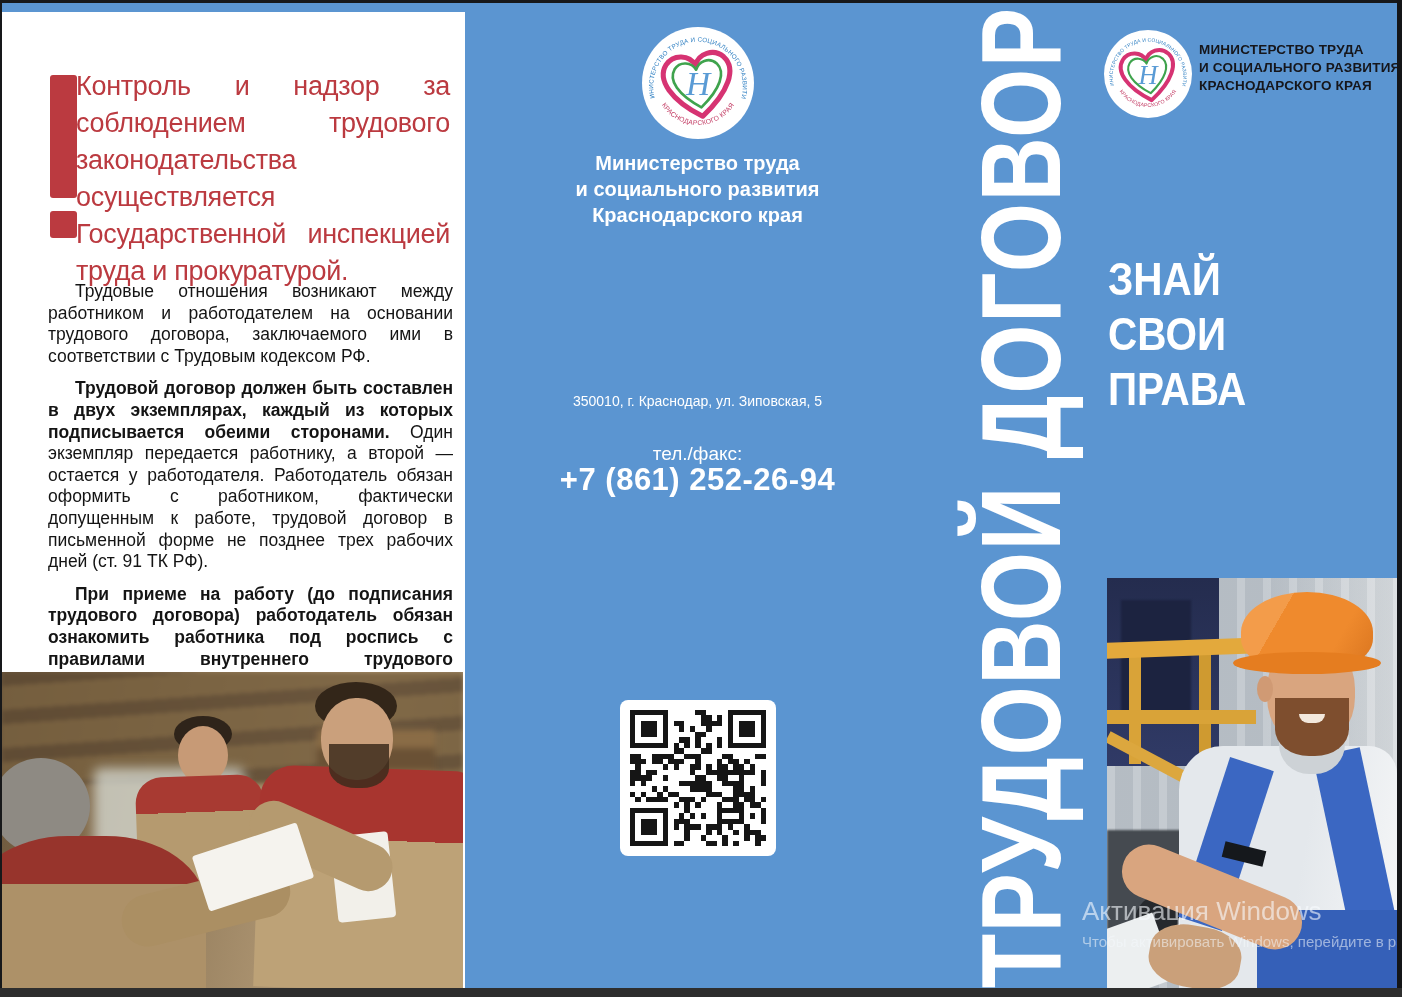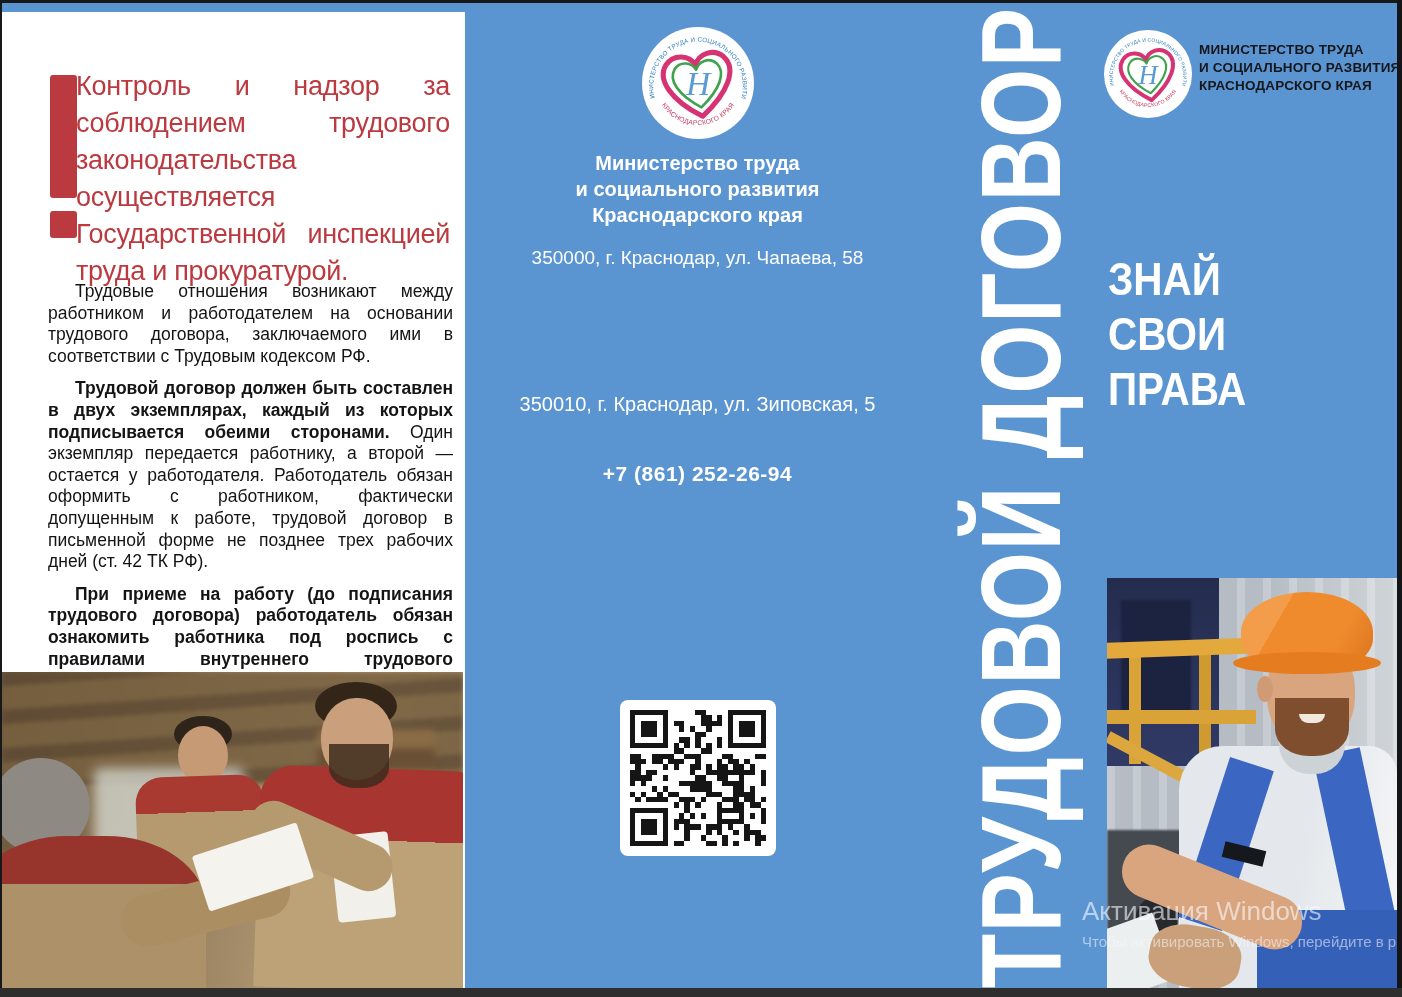--- a/index.html
+++ b/index.html
@@ -54,23 +54,23 @@
       background:linear-gradient(180deg,#97342c 0 48px,#ad9168 48px);}
   #lp-f-arm{left:118px;top:208px;width:172px;height:52px;background:#ab8f63;border-radius:26px;transform:rotate(-14deg);}
   #lp-paper{left:196px;top:166px;width:110px;height:58px;background:#f5f3ee;border-radius:3px;transform:rotate(-18deg);}
 
   
   #center-col{position:absolute;left:470px;top:0;width:455px;height:997px;color:#fff;text-align:center;z-index:1;}
   .cc{position:absolute;left:0;right:0;white-space:pre-line;}
   #ministry{top:150px;font-size:20px;line-height:26px;font-weight:bold;}
   #address-1{top:247px;font-size:19px;}
   #department{top:298px;font-size:20px;line-height:26px;font-weight:bold;}
-  #address-2{top:393px;font-size:20px;}
+  #address-2{top:393px;font-size:14px;}
   #phone-label{top:443px;font-size:19px;}
-  #phone-1{top:462px;font-size:21px;font-weight:bold;letter-spacing:.5px;}
+  #phone-1{top:462px;font-size:31px;font-weight:bold;letter-spacing:.5px;}
   #hotline-label{top:527px;font-size:19px;line-height:25px;}
   #phone-2{top:577px;font-size:31px;font-weight:bold;letter-spacing:.5px;}
   #qr-box{position:absolute;left:50%;margin-left:-78px;top:700px;width:156px;height:156px;background:#fff;border-radius:8px;}
   #qr-box svg{position:absolute;left:10px;top:10px;}
   #sites{top:896px;font-size:21px;line-height:27px;font-weight:bold;}
   #center-logo{position:absolute;left:50%;margin-left:-56px;top:27px;width:112px;height:112px;}
 
   
   #vertical-title{position:absolute;left:950px;top:993px;width:985px;height:140px;
       transform-origin:0 0;transform:rotate(-90deg);display:flex;align-items:center;z-index:2;}
@@ -127,21 +127,21 @@
 <body>
 
 <div id="page">
 
   <div id="white-panel">
     <div id="excl-bar"></div>
     <div id="excl-dot"></div>
     <div id="alert-text">Контроль и надзор за соблюдением трудового законодательства осуществляется Государственной инспекцией труда и прокуратурой.</div>
     <div id="body-text">
       <p><span class="lead"></span><span>Трудовые отношения возникают между работником и работодателем на основании трудового договора, заключаемого ими в соответствии с Трудовым кодексом РФ.</span></p>
-      <p><span class="lead">Трудовой договор должен быть составлен в двух экземплярах, каждый из которых подписывается обеими сторонами.</span><span> Один экземпляр передается работнику, а второй — остается у работодателя. Работодатель обязан оформить с работником, фактически допущенным к работе, трудовой договор в письменной форме не позднее трех рабочих дней (ст. 42 ТК РФ).</span></p>
+      <p><span class="lead">Трудовой договор должен быть составлен в двух экземплярах, каждый из которых подписывается обеими сторонами.</span><span> Один экземпляр передается работнику, а второй — остается у работодателя. Работодатель обязан оформить с работником, фактически допущенным к работе, трудовой договор в письменной форме не позднее трех рабочих дней (ст. 91 ТК РФ).</span></p>
       <p><span class="lead">При приеме на работу (до подписания трудового договора) работодатель обязан ознакомить работника под роспись с правилами внутреннего трудового распорядка, иными локальными нормативными актами, непосредственно связанными с трудовой деятельностью работника, коллективным договором (ст. 68 ТК РФ).</span><span></span></p>
     </div>
   </div>
 
   <div id="left-photo">
     <div class="lp" id="lp-beams"></div>
     <div class="lp" id="lp-light"></div>
     <div class="lp" id="lp-shelf"></div>
     <div class="lp" id="lp-shelf2"></div>
     <div class="lp" id="lp-m-hair"></div>
@@ -168,22 +168,22 @@
       <text font-size="6" fill="#c23a62" letter-spacing="0.2"><textPath href="#a-bot" startOffset="50%" text-anchor="middle">КРАСНОДАРСКОГО КРАЯ</textPath></text>
       <g transform="rotate(-8 50 50)">
         <path d="M50 80 C 24 62 14 42 24 30 C 32 21 46 24 50 34 C 54 24 68 21 76 30 C 86 42 76 62 50 80 Z" fill="none" stroke="#d63372" stroke-width="4.5" stroke-linejoin="round"></path>
         <path d="M50 72 C 31 58 24 44 31 35 C 37 28 47 31 50 38 C 53 31 63 28 69 35 C 76 44 69 58 50 72 Z" fill="none" stroke="#3fa34d" stroke-width="2.4" stroke-linejoin="round"></path>
       </g>
       <text class="mono-letter" x="50" y="61" font-size="30" fill="#5a9bd5" text-anchor="middle">Н</text>
     </svg>
     <div class="cc" id="ministry">Министерство труда
 и социального развития
 Краснодарского края</div>
-    <div class="cc" id="address-1">350000, г. Краснодар, ул. Чапаева, 58</div>
     <div class="cc" id="address-2">350010, г. Краснодар, ул. Зиповская, 5</div>
+    <div class="cc" id="phone-label">тел./факс:</div>
     <div class="cc" id="phone-1">+7 (861) 252-26-94</div>
     <div id="qr-box">
       <svg id="qr-svg" width="136" height="136" viewBox="0 0 25 25" shape-rendering="crispEdges">
           <rect x="12" y="0" width="1" height="1" fill="#151515"></rect>
           <rect x="13" y="0" width="1" height="1" fill="#151515"></rect>
           <rect x="13" y="1" width="1" height="1" fill="#151515"></rect>
           <rect x="14" y="1" width="1" height="1" fill="#151515"></rect>
           <rect x="16" y="1" width="1" height="1" fill="#151515"></rect>
           <rect x="8" y="2" width="1" height="1" fill="#151515"></rect>
           <rect x="9" y="2" width="1" height="1" fill="#151515"></rect>

